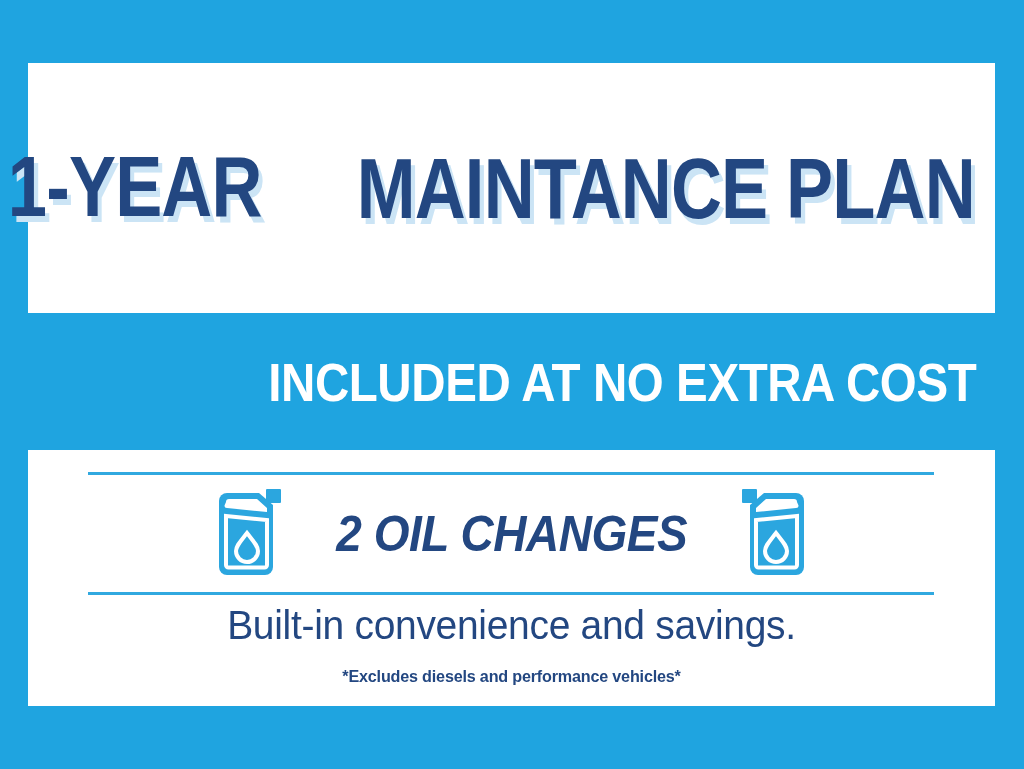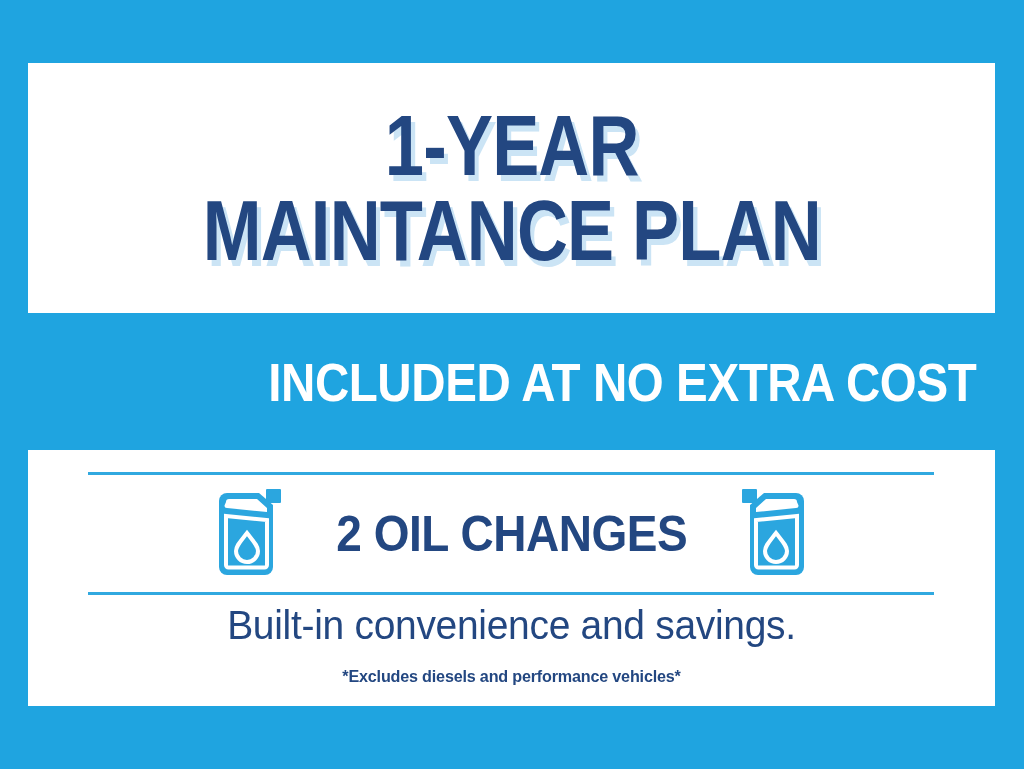--- a/index.html
+++ b/index.html
@@ -23,21 +23,21 @@
 
   
   .headline-panel {
     position: absolute;
     left: 28px;
     top: 63px;
     width: 967px;
     height: 250px;
     background: #FFFFFF;
     display: flex;
-    flex-direction: column;
+    flex-direction: row;
     align-items: center;
     justify-content: center;
   }
 
   .headline-line {
     color: #234781;
     font-weight: bold;
     font-family: "Liberation Sans Narrow", "Liberation Sans", sans-serif;
     letter-spacing: -1px;
     line-height: 0.94;
@@ -98,20 +98,21 @@
   .benefit-row {
     position: absolute;
     left: 0;
     top: 25px;
     width: 967px;
     height: 117px;
     display: flex;
     align-items: center;
     justify-content: center;
     gap: 36px;
+    font-style: italic;
   }
 
   .benefit-label {
     color: #234781;
     font-weight: bold;
     font-family: "Liberation Sans Narrow", "Liberation Sans", sans-serif;
     font-size: 50px;
     letter-spacing: -0.5px;
     white-space: nowrap;
     transform: scaleX(0.92);

